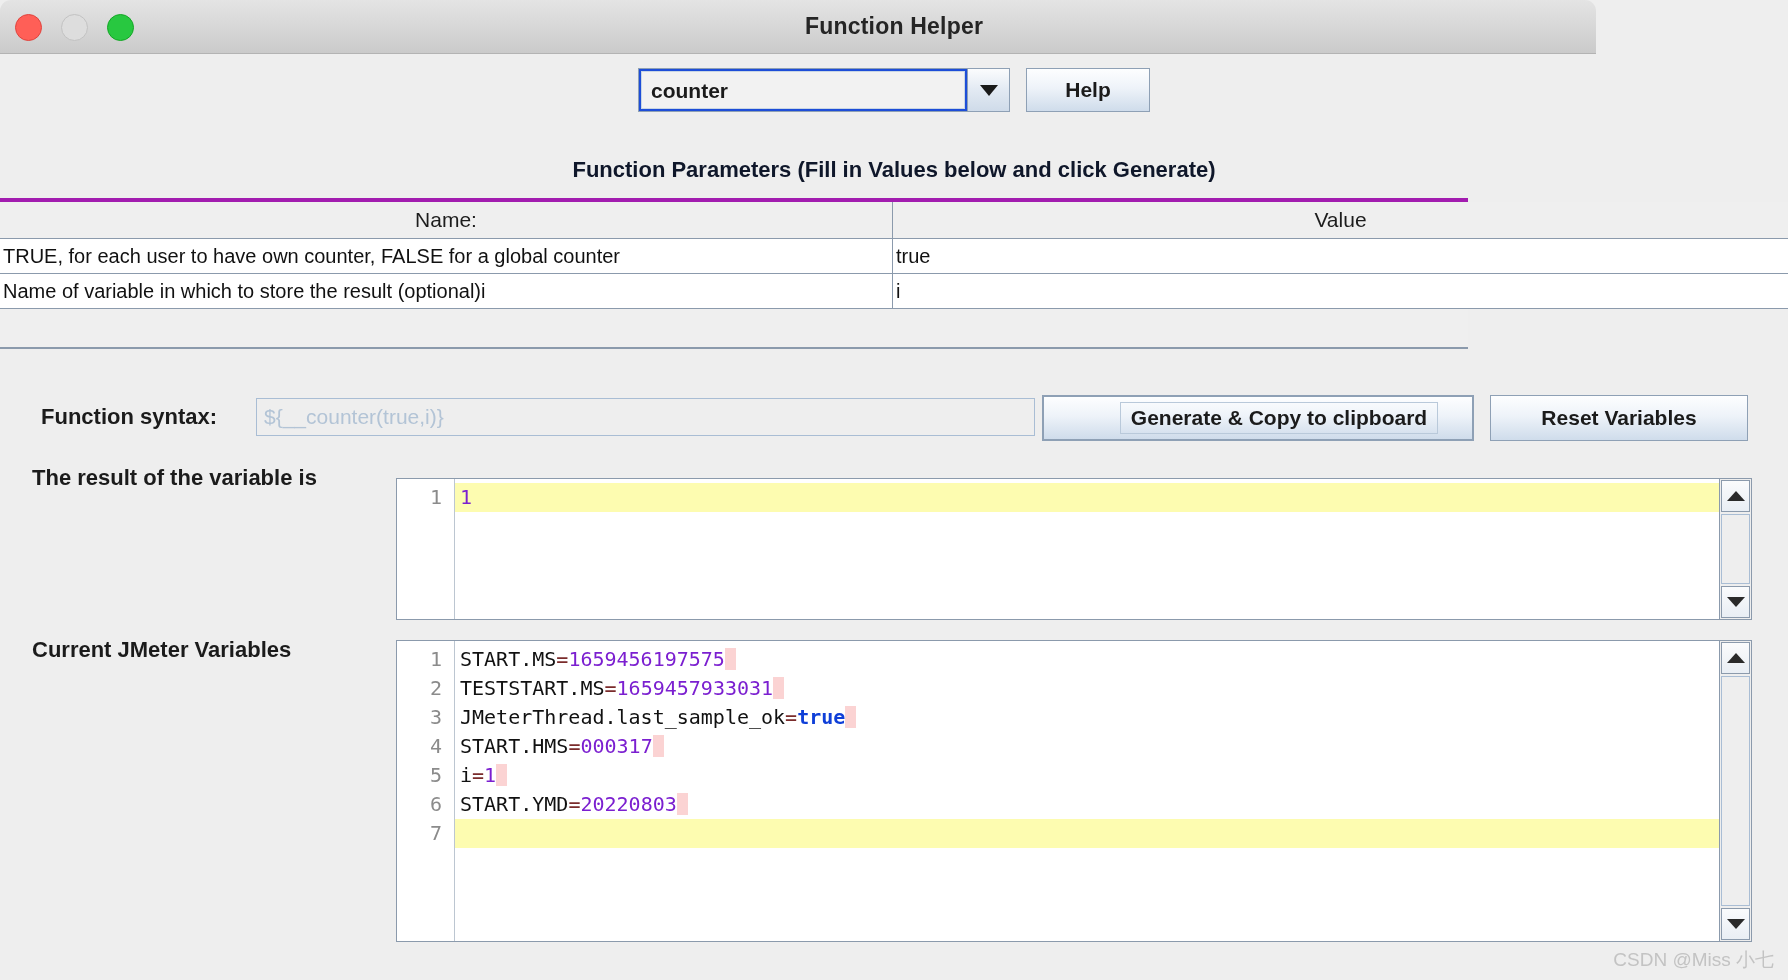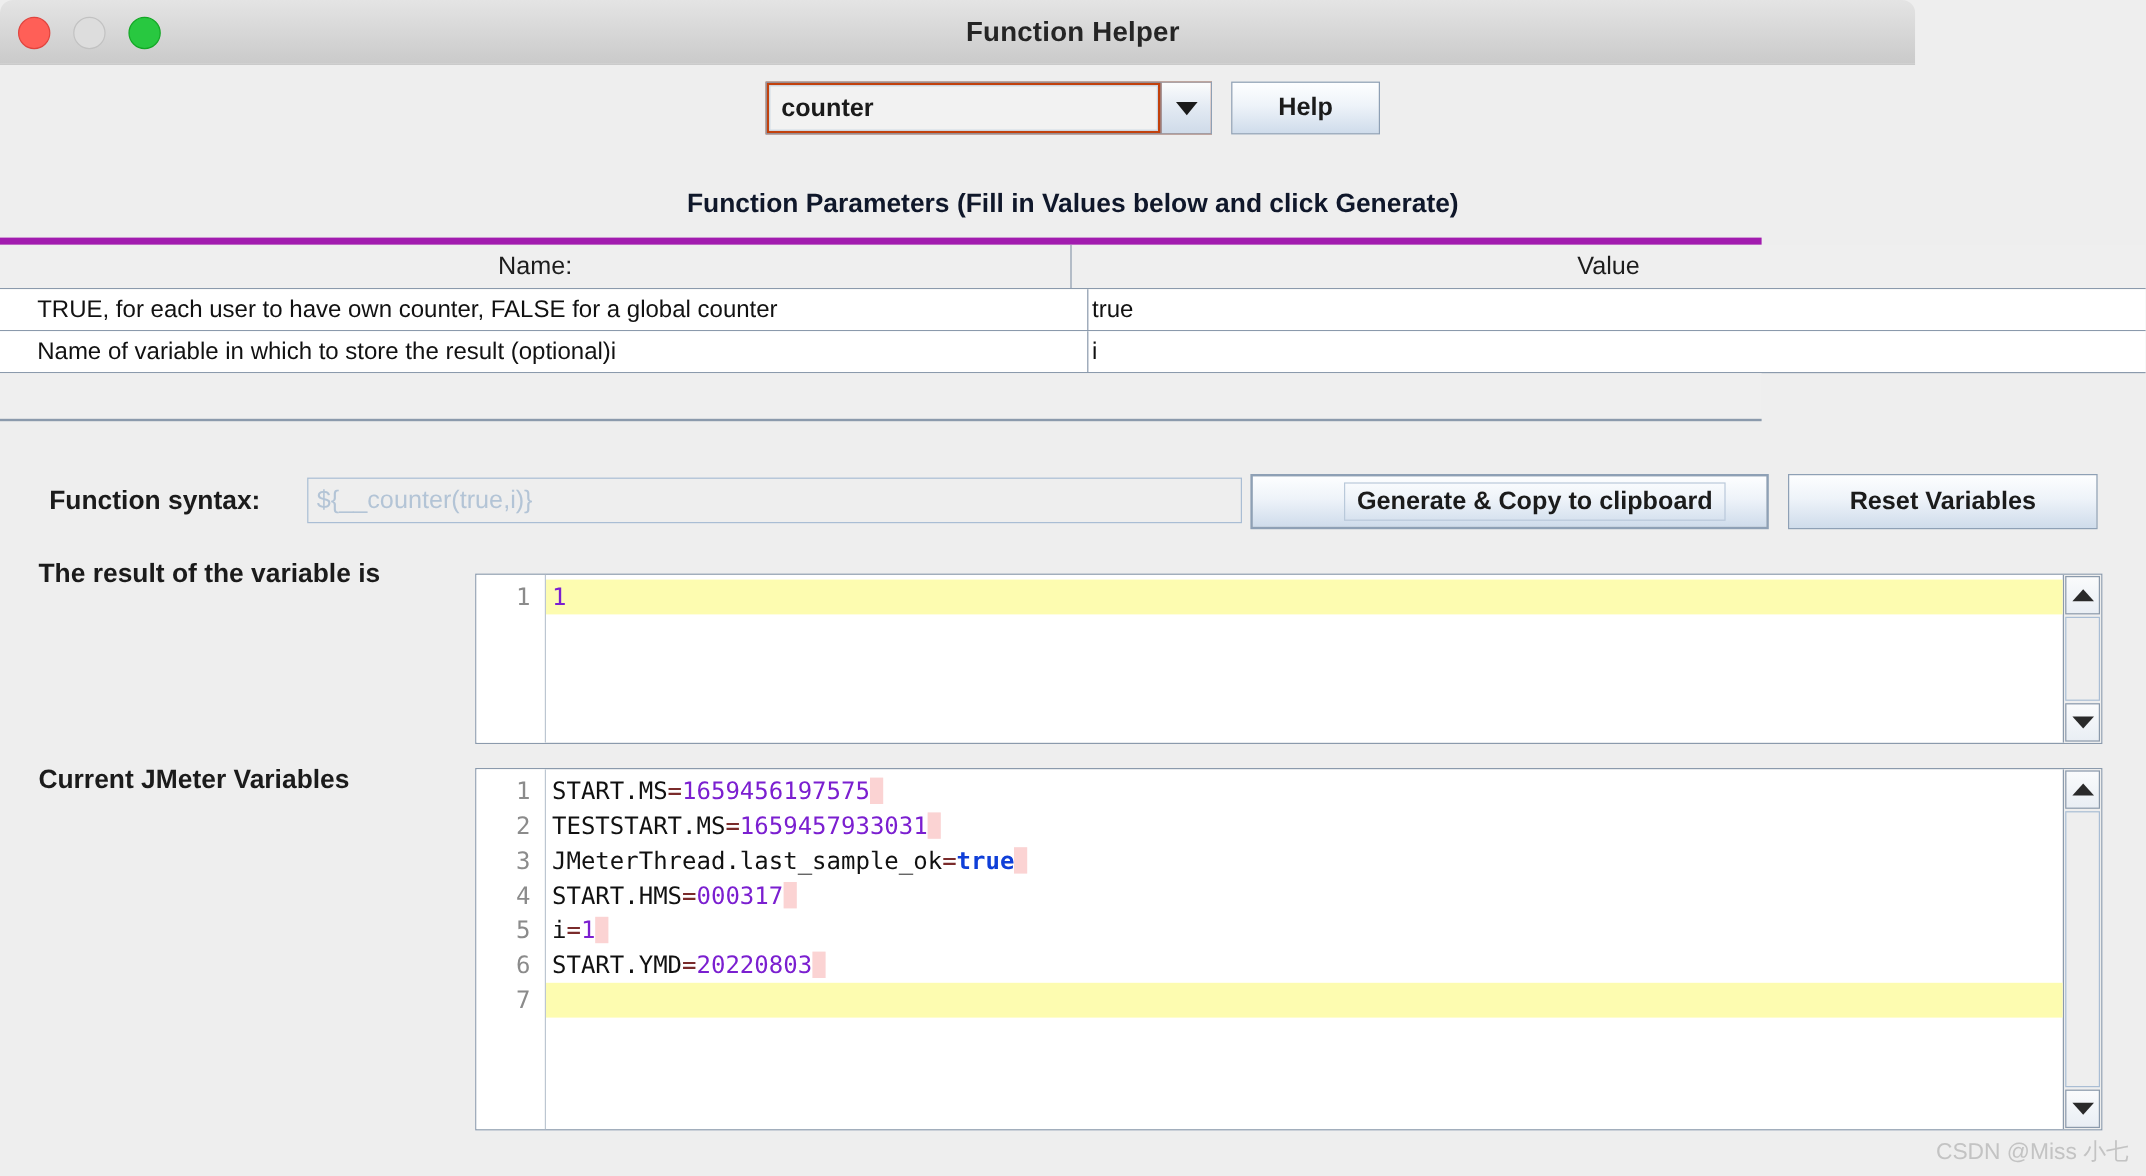--- a/index.html
+++ b/index.html
@@ -25,21 +25,21 @@
   .light.green{background:#28c840;border:1px solid #13a725;}
   .wintitle{
     position:absolute;left:0;top:0;width:1788px;height:53px;
     display:flex;align-items:center;justify-content:center;
     font-size:23px;font-weight:bold;color:#252525;letter-spacing:.2px;
   }
 
   
   .combo{
     position:absolute;left:638px;top:68px;width:372px;height:44px;
-    background:#c2410c;border:1px solid #8ea0b5;box-sizing:border-box;
+    background:#1d4ed8;border:1px solid #8ea0b5;box-sizing:border-box;
     display:flex;align-items:center;
   }
   .combo .cval{
     flex:1;padding-left:9px;font-size:21px;font-weight:bold;color:#1b1b1b;
     background:#f2f2f2;height:38px;line-height:38px;margin:2px;
     border:1px solid #c9d6e4;box-sizing:border-box;
   }
   .combo-arrow{
     width:42px;height:42px;box-sizing:border-box;
     background:linear-gradient(to bottom,#fbfcfd 0%,#e3eaf3 48%,#cfdbe9 100%);
@@ -62,32 +62,32 @@
 
   
   .params-title{
     position:absolute;left:0;top:157px;width:1788px;
     text-align:center;font-size:22px;font-weight:bold;color:#0f172a;
   }
 
   
   .table{
     position:absolute;left:0;top:198px;width:1468px;
-    border-top:6px solid #a21caf;border-bottom:1px solid #8b9aac;
+    border-top:4px solid #a21caf;border-bottom:1px solid #8b9aac;
     box-sizing:border-box;
   }
   .trow{display:flex;width:1788px;box-sizing:border-box;}
   .thead{
     height:37px;background:#efefef;border-bottom:1px solid #8b9aac;
   }
   .thead .cell{
     display:flex;align-items:center;justify-content:center;
     font-size:21px;color:#1d1d1d;
   }
-  .tbody-row{height:35px;background:#ffffff;border-bottom:1px solid #8b9aac;padding-left:28px;}
+  .tbody-row{height:35px;background:#ffffff;border-bottom:1px solid #8b9aac;}
   .tbody-row .cell{
     display:flex;align-items:center;
     font-size:20px;color:#111;padding-left:3px;
   }
   .c-name{width:893px;box-sizing:border-box;border-right:1px solid #8b9aac;}
   .c-value{width:895px;box-sizing:border-box;}
   .tfiller{height:38px;background:#efefef;border-bottom:1px solid #8b9aac;}
 
   
   .lbl-syntax{

